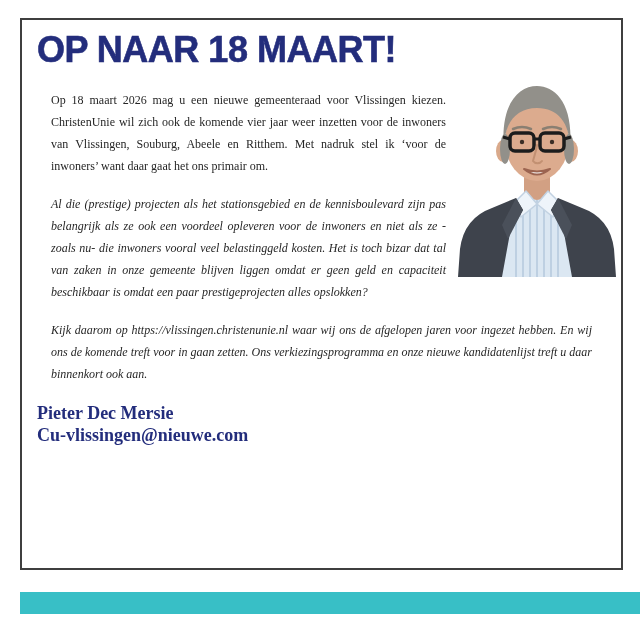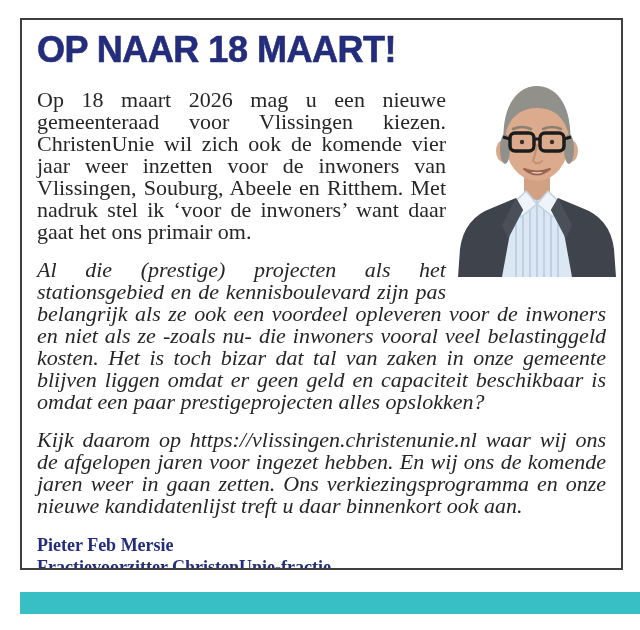--- a/index.html
+++ b/index.html
@@ -31,23 +31,23 @@
     -webkit-text-stroke:0.6px var(--navy);
     white-space:nowrap;
   }
   .photo-float{
     float:right;
     width:158px;height:200px;
     margin:-12px -10px 20px 12px;
   }
   .photo-float svg{display:block;width:100%;height:100%;background:#ffffff;}
   .body-paragraph{
-    margin:0;
+    margin:14px;
     text-align:justify;
-    font-size:22px;
+    font-size:12px;
     line-height:22px;
     color:var(--body_text);
     hyphens:manual;
   }
   .p-first{margin-top:20px;}
   .p-next{margin-top:16px;font-style:italic;}
   .signature{
     margin-top:17px;
     font-size:18px;
     line-height:22px;
@@ -124,25 +124,24 @@
           <path d="M158,200 L156,172 Q152,141 124,131 L100,121 L93,133 L106,156 L114,200 Z" fill="#3e434c"></path>
           <path d="M58,121 L65,133 L50,162 L44,148 Z" fill="#4a505a"></path>
           <path d="M100,121 L93,133 L108,162 L114,148 Z" fill="#4a505a"></path>
         </svg>
       </div>
 
       <p class="body-paragraph p-first">Op 18 maart 2026 mag u een nieuwe gemeente­raad voor Vlissingen kiezen. ChristenUnie wil zich ook de komende vier jaar weer inzetten voor de inwoners van Vlissingen, Souburg, Abeele en Ritthem. Met nadruk stel ik ‘voor de inwoners’ want daar gaat het ons primair om.</p>
 
       <p class="body-paragraph p-next">Al die (prestige) projecten als het stationsgebied en de kennisboulevard zijn pas belangrijk als ze ook een voordeel opleveren voor de inwoners en niet als ze -zoals nu- die inwoners vooral veel belastinggeld kosten. Het is toch bizar dat tal van zaken in onze gemeente blijven liggen omdat er geen geld en capa­citeit beschikbaar is omdat een paar prestigeprojecten alles opslokken?</p>
 
-      <p class="body-paragraph p-next">Kijk daarom op https://vlissingen.christenunie.nl waar wij ons de afgelopen jaren voor ingezet hebben. En wij ons de komende jaren weer in gaan zetten. Ons verkiezingsprogramma en onze nieuwe kandida­tenlijst treft u daar binnenkort ook aan.</p>
+      <p class="body-paragraph p-next">Kijk daarom op https://vlissingen.christenunie.nl waar wij ons de afgelopen jaren voor ingezet hebben. En wij ons de komende treft voor in gaan zetten. Ons verkiezingsprogramma en onze nieuwe kandida­tenlijst treft u daar binnenkort ook aan.</p>
 
       <div class="signature">
-        <div>Pieter Feb Mersie</div>
-        <div>Fractievoorzitter ChristenUnie-fractie</div>
+        <div>Pieter Dec Mersie</div>
         <div>Cu-vlissingen@nieuwe.com</div>
       </div>
 
     </div>
   </div>
 
   <div class="teal-bar"></div>
 
 </div>
 

